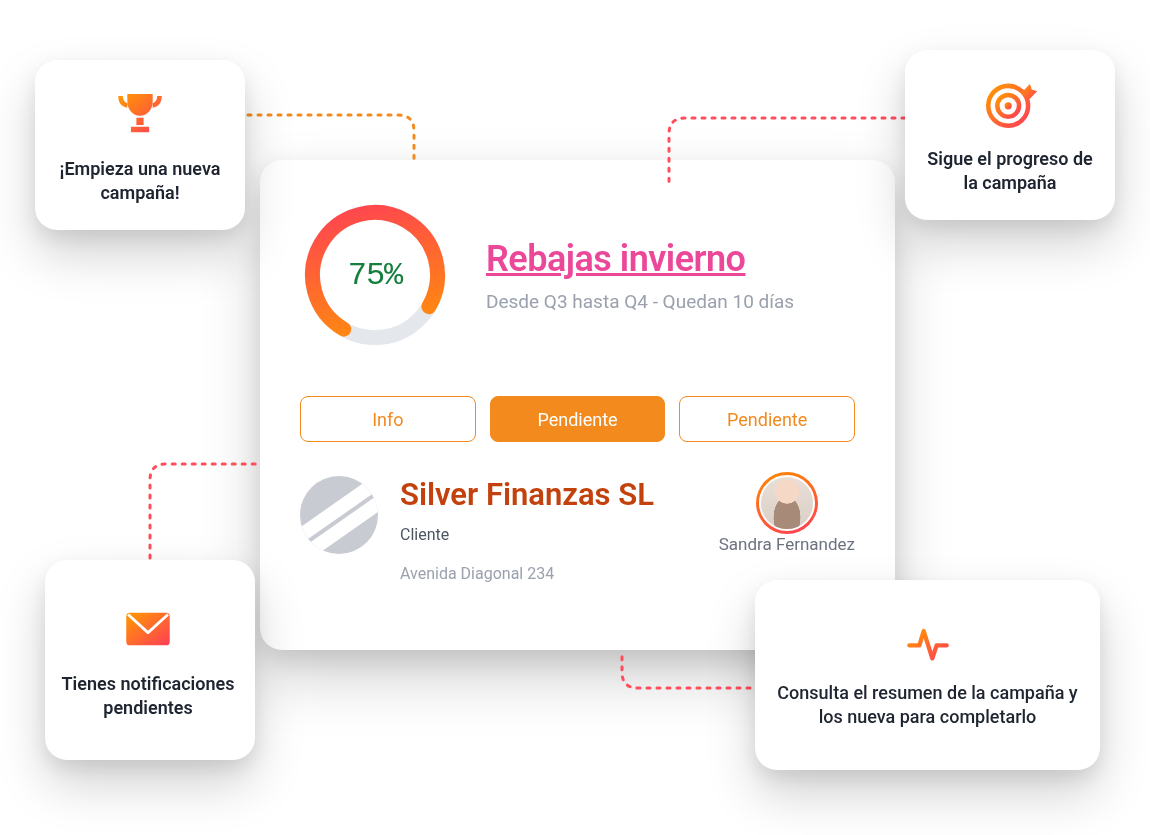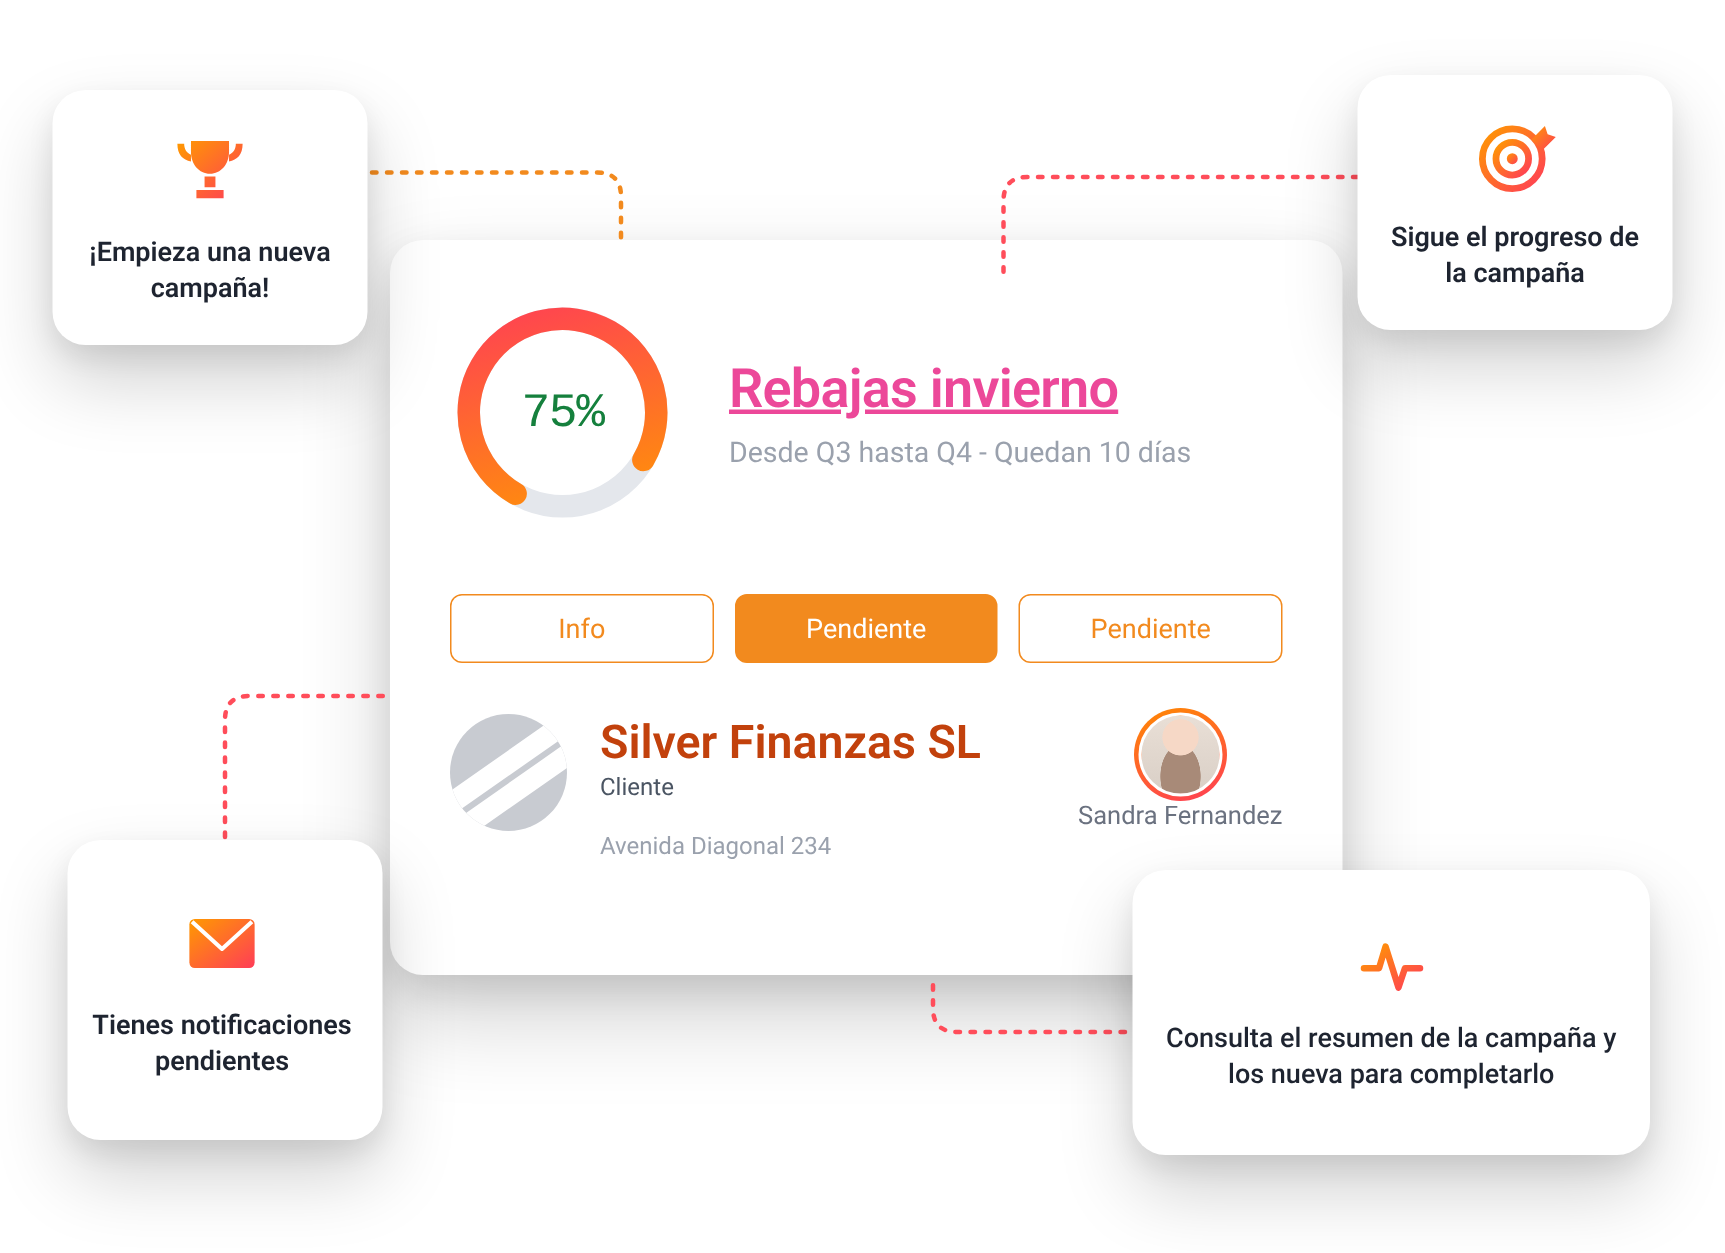--- a/index.html
+++ b/index.html
@@ -64,21 +64,21 @@
     content: "";
     position: absolute; left: -20%; right: -20%;
     height: 14px; background: #fff; border-radius: 7px;
     transform: rotate(-35deg);
   }
   .client-logo::before { top: 26px; }
   .client-logo::after  { top: 48px; }
 
   .client-text { flex: 1; min-width: 0; }
   .client-name { font-size: 31px; font-weight: 600; color: #c2410c; }
-  .client-type { margin-top: 2px; font-size: 16px; color: #4b5563; }
+  .client-type { margin-top: 12px; font-size: 16px; color: #4b5563; }
   .client-addr { margin-top: 20px; font-size: 16px; color: #9aa1ad; }
 
   .contact { display: flex; flex-direction: column; align-items: center; margin-top: -4px; }
   .avatar-ring {
     width: 62px; height: 62px; border-radius: 50%;
     padding: 3px;
     background: linear-gradient(160deg, #ff8a00 0%, #ff3d57 100%);
   }
   .avatar-inner {
     width: 100%; height: 100%; border-radius: 50%;

